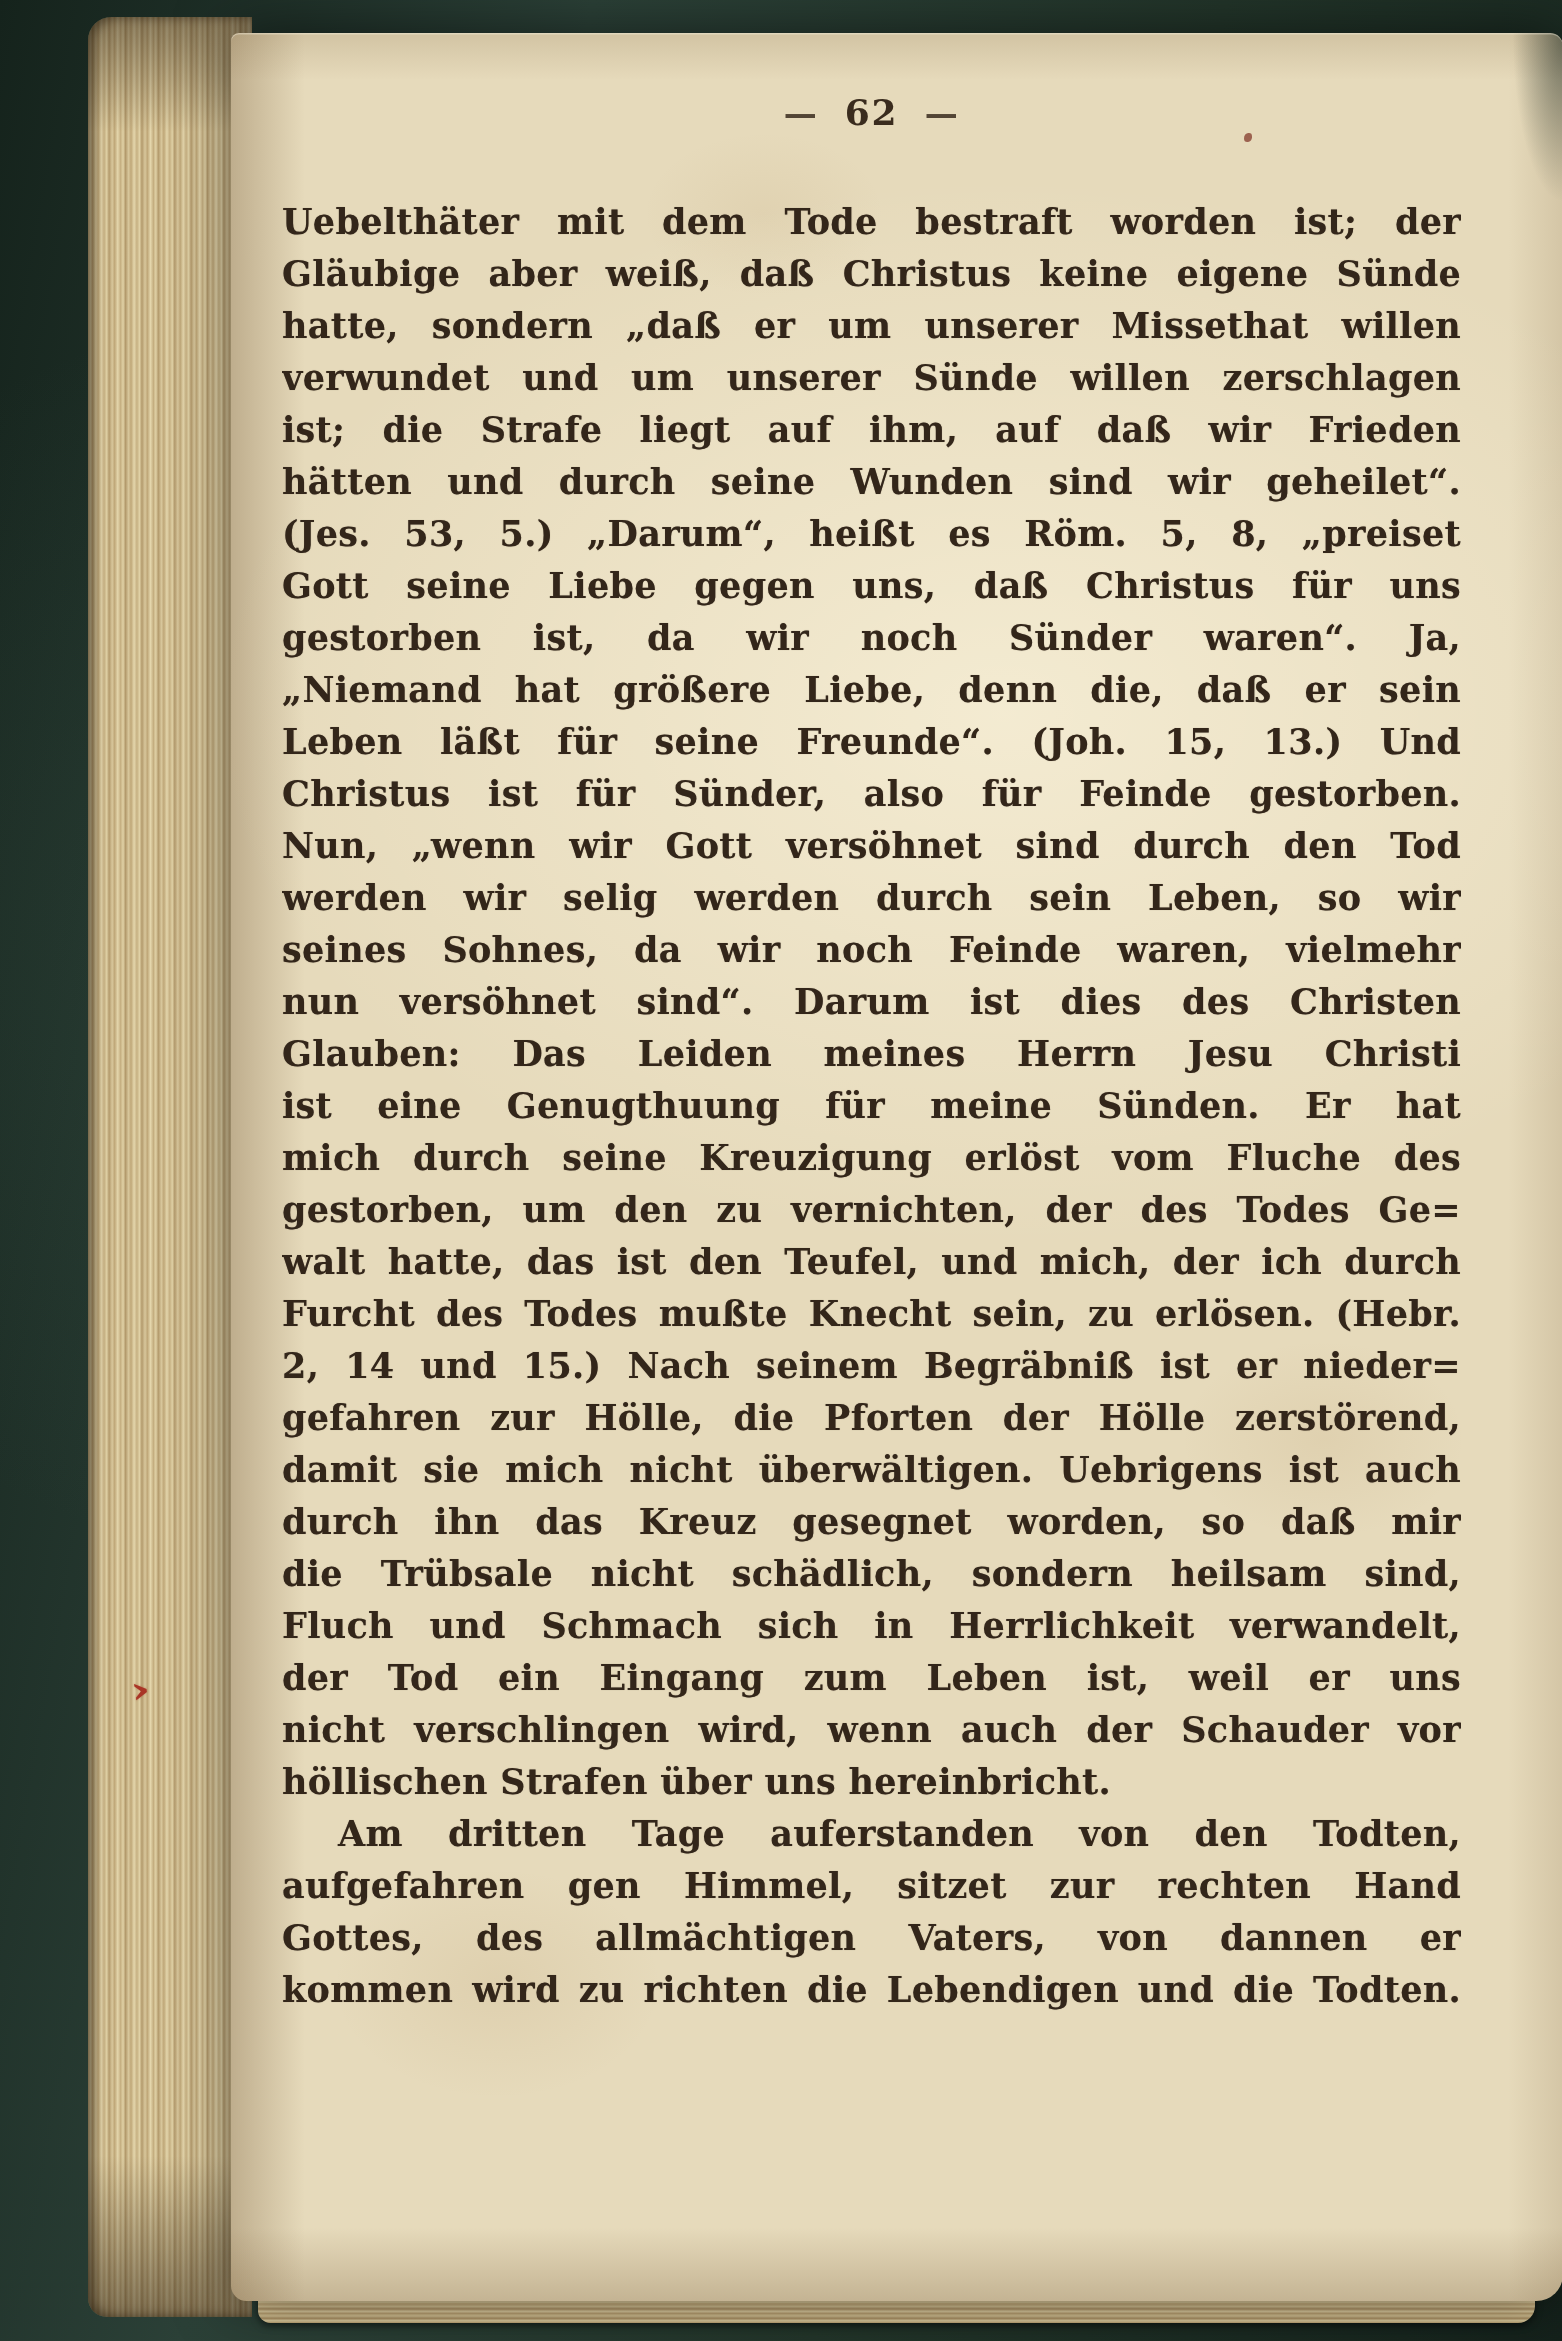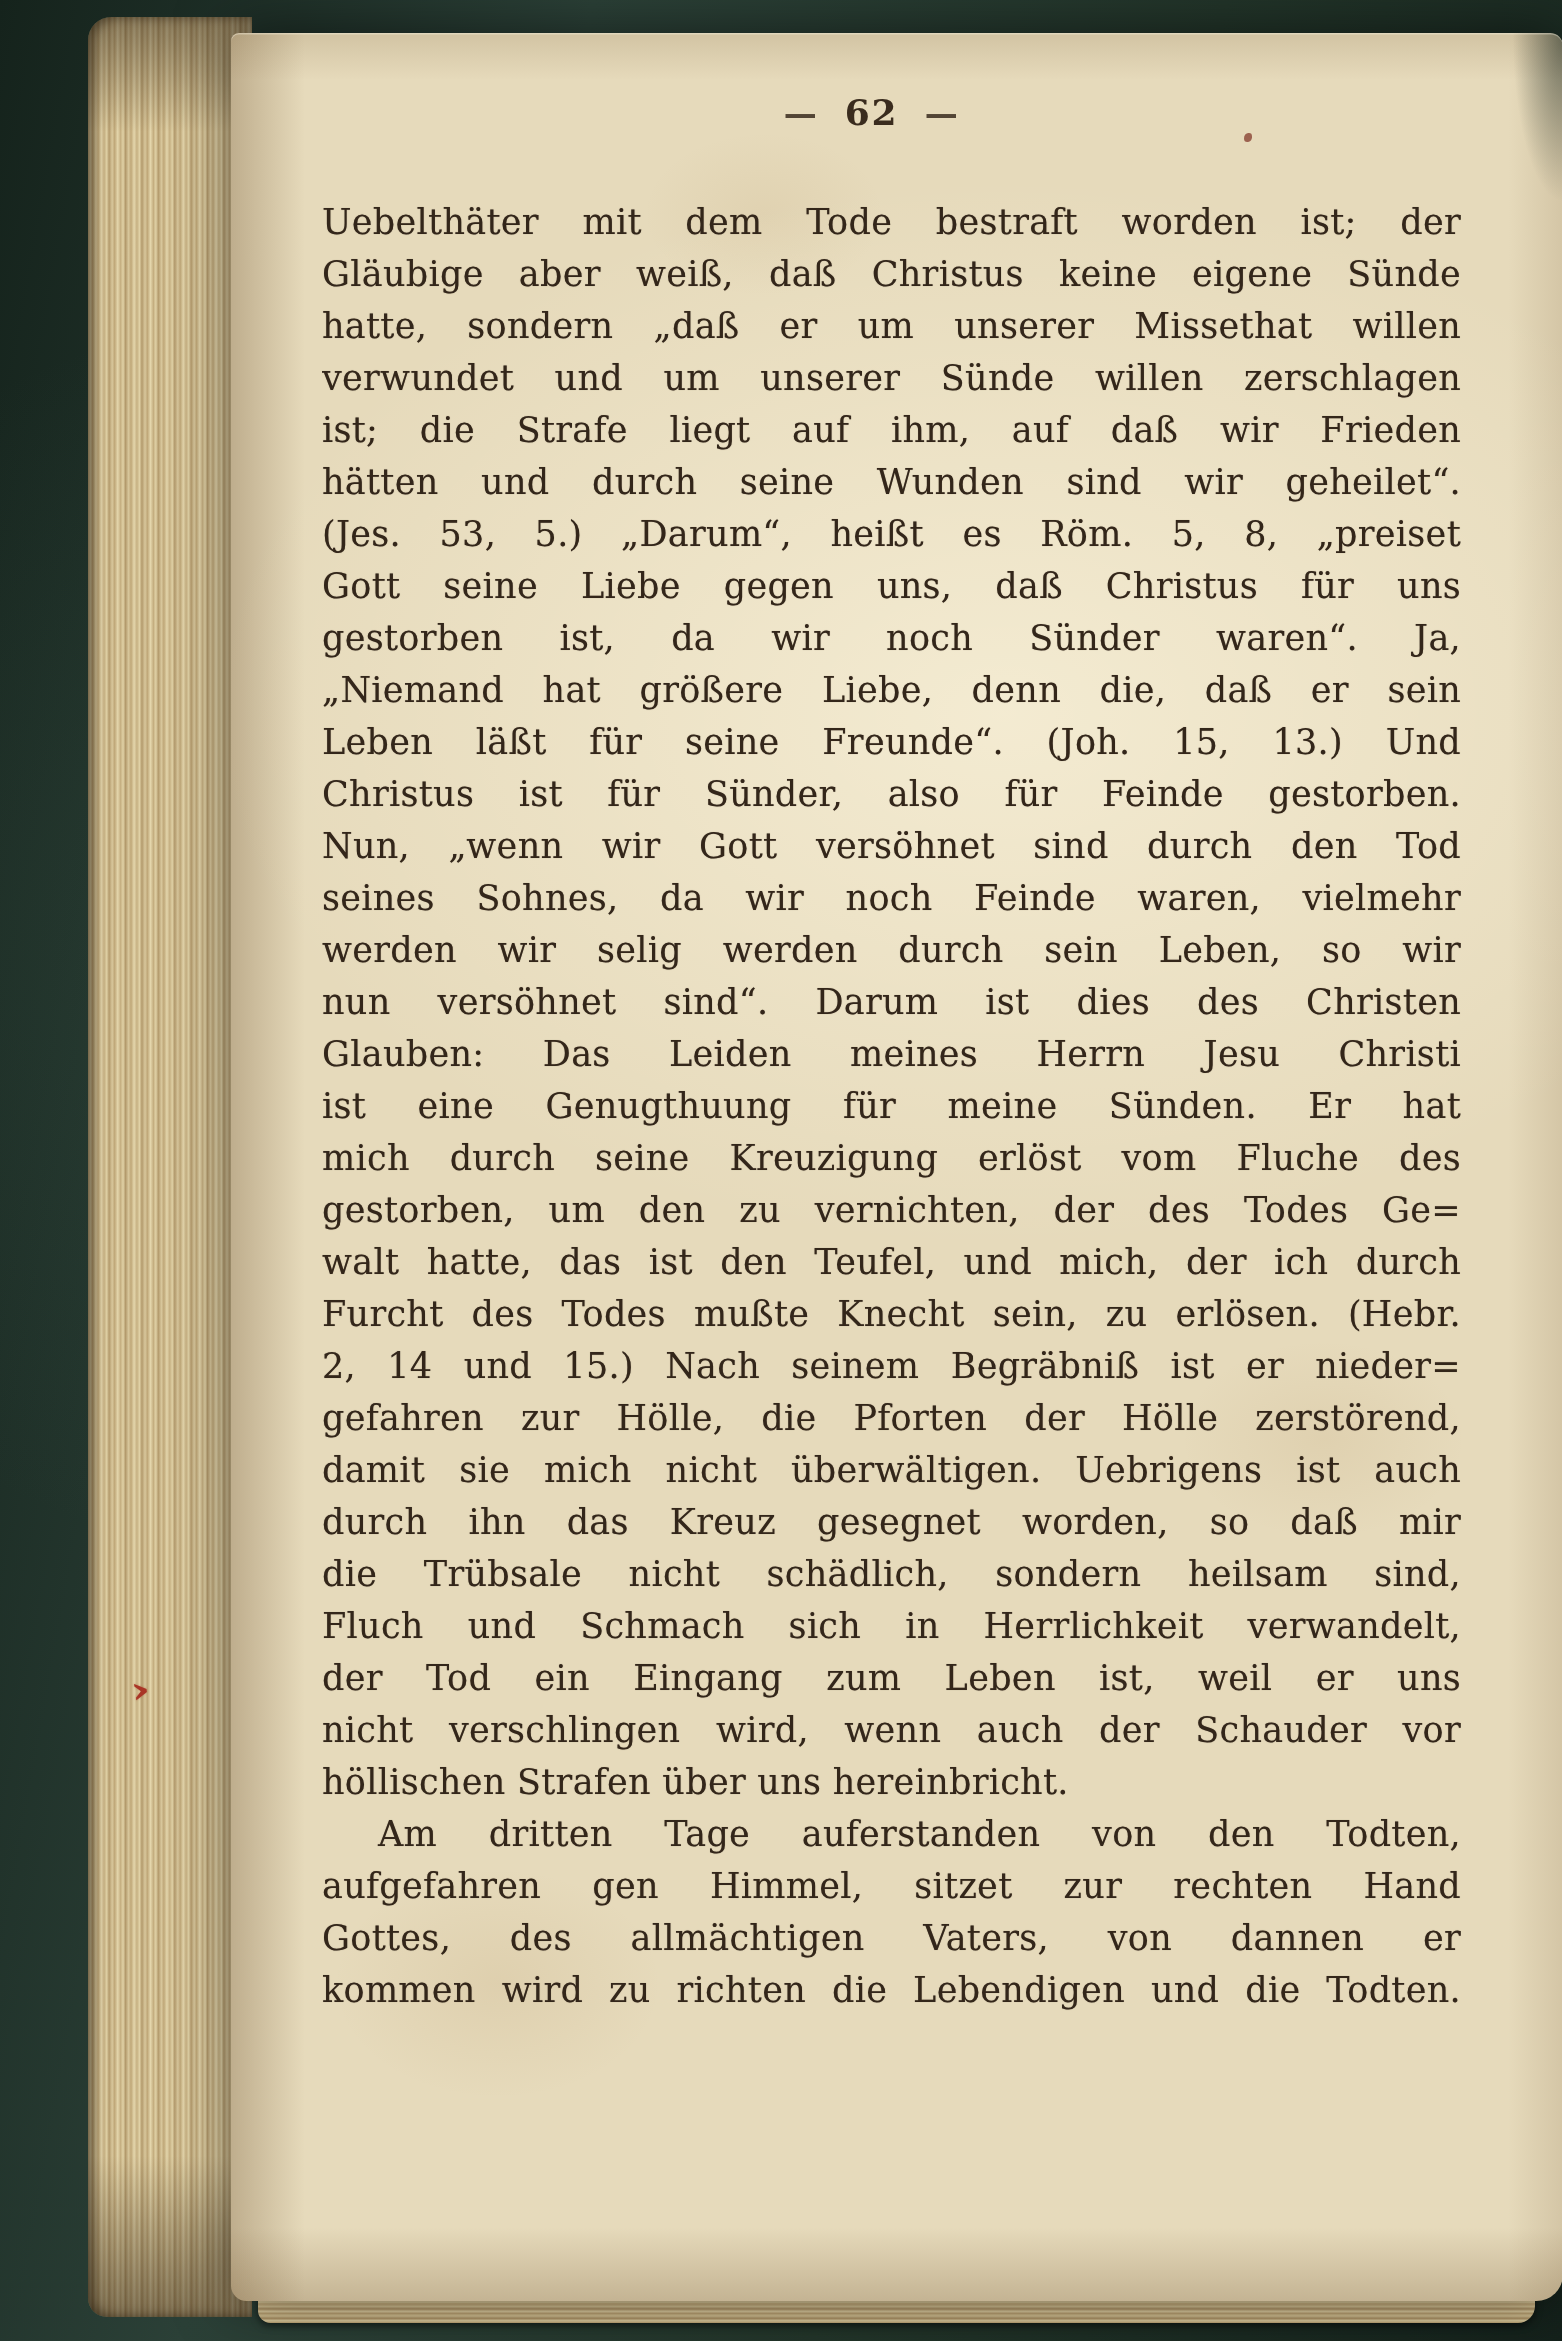--- a/index.html
+++ b/index.html
@@ -61,24 +61,23 @@
     margin-top:58px;
     text-align:center;
     font-size:33px;font-weight:700;
     color:#3a2c1e;
     letter-spacing:1.6px;
   }
   .pagehead .num{margin:0 26.6px;font-size:36px;}
   .pagehead .dash{opacity:.85;}
   .lines{
     margin-top:63px;
-    font-size:35px;font-weight:400;
+    font-size:35px;font-weight:700;
     letter-spacing:0.3px;
     text-shadow:0 0 0.8px rgba(51,38,26,.45);
-    margin-left:40px;
   }
   .line{
     height:52px;line-height:52px;
     overflow:hidden;white-space:nowrap;
     text-align:justify;text-align-last:justify;
   }
   .line.noend{text-align-last:left;}
   .line.indent{text-indent:56px;}
   .margin-mark{
     position:absolute;left:133px;top:1668px;
@@ -114,22 +113,22 @@
           <div class="line">verwundet und um unserer Sünde willen zerschlagen</div>
           <div class="line">ist; die Strafe liegt auf ihm, auf daß wir Frieden</div>
           <div class="line">hätten und durch seine Wunden sind wir geheilet“.</div>
           <div class="line">(Jes. 53, 5.) „Darum“, heißt es Röm. 5, 8, „preiset</div>
           <div class="line">Gott seine Liebe gegen uns, daß Christus für uns</div>
           <div class="line">gestorben ist, da wir noch Sünder waren“.  Ja,</div>
           <div class="line">„Niemand hat größere Liebe, denn die, daß er sein</div>
           <div class="line">Leben läßt für seine Freunde“. (Joh. 15, 13.) Und</div>
           <div class="line">Christus ist für Sünder, also für Feinde gestorben.</div>
           <div class="line">Nun, „wenn wir Gott versöhnet sind durch den Tod</div>
+          <div class="line">werden wir selig werden durch sein Leben, so wir</div>
           <div class="line">seines Sohnes, da wir noch Feinde waren, vielmehr</div>
-          <div class="line">werden wir selig werden durch sein Leben, so wir</div>
           <div class="line">nun versöhnet sind“.  Darum ist dies des Christen</div>
           <div class="line">Glauben:  Das Leiden meines Herrn Jesu Christi</div>
           <div class="line">ist eine Genugthuung für meine Sünden.  Er hat</div>
           <div class="line">mich durch seine Kreuzigung erlöst vom Fluche des</div>
           <div class="line">gestorben, um den zu vernichten, der des Todes Ge=</div>
           <div class="line">walt hatte, das ist den Teufel, und mich, der ich durch</div>
           <div class="line">Furcht des Todes mußte Knecht sein, zu erlösen. (Hebr.</div>
           <div class="line">2, 14 und 15.)  Nach seinem Begräbniß ist er nieder=</div>
           <div class="line">gefahren zur Hölle, die Pforten der Hölle zerstörend,</div>
           <div class="line">damit sie mich nicht überwältigen.  Uebrigens ist auch</div>

